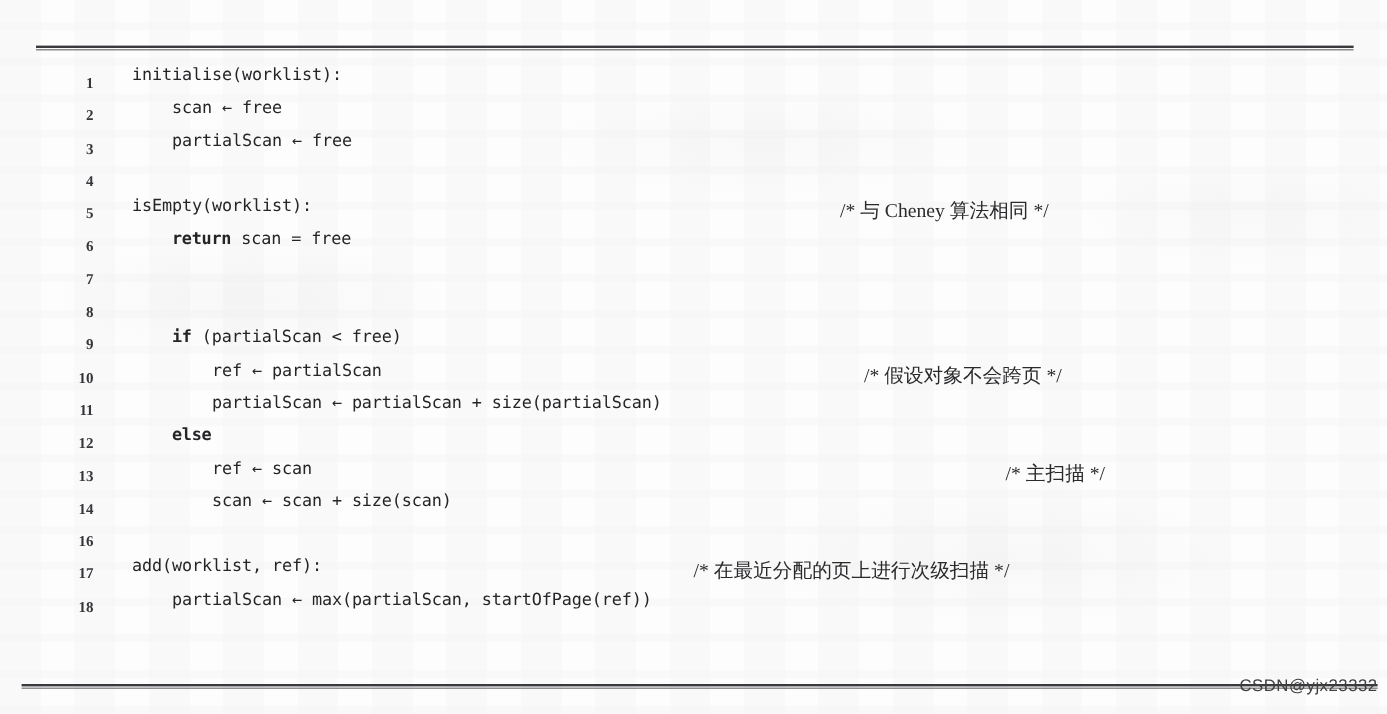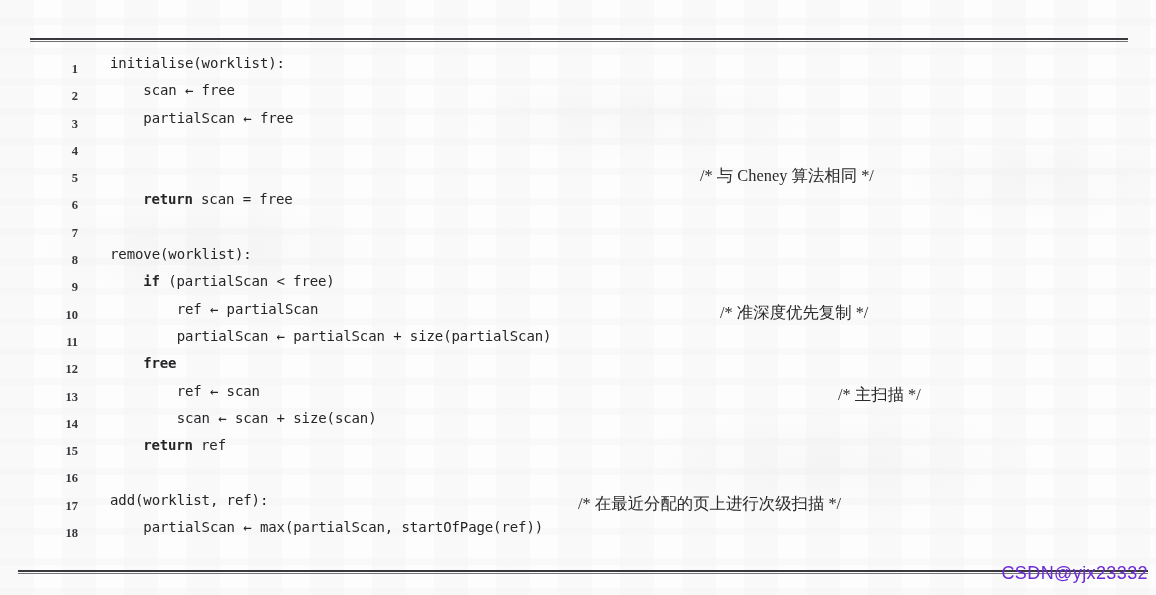--- a/index.html
+++ b/index.html
@@ -137,22 +137,22 @@
     color: #2a2a2d;
     white-space: nowrap;
   }
 
   
   .watermark {
     position: absolute;
     right: 8px;
     top: 563px;
     font-family: "Liberation Sans", "DejaVu Sans", sans-serif;
-    font-size: 18px;
-    color: #6d28d9;
+    font-size: 14px;
+    color: #404040;
     letter-spacing: .4px;
     z-index: 3;
     margin-left: 47px;
   }
 </style>
 </head>
 <body>
 
 <div class="page-texture"></div>
 <div class="page-blotch"></div>
@@ -174,65 +174,61 @@
       <div class="code-line">
         <span class="ln">3</span>
         <span class="code">&nbsp;&nbsp;&nbsp;&nbsp;partialScan&nbsp;←&nbsp;free</span>
       </div>
       <div class="code-line">
         <span class="ln">4</span>
         <span class="code"></span>
       </div>
       <div class="code-line">
         <span class="ln">5</span>
+        <span class="code">isEmpty(worklist):</span>
         <span class="comment" style="left: 700px;">/* 与 Cheney 算法相同 */</span>
       </div>
       <div class="code-line">
         <span class="ln">6</span>
         <span class="code">&nbsp;&nbsp;&nbsp;&nbsp;<b>return</b>&nbsp;scan&nbsp;=&nbsp;free</span>
       </div>
       <div class="code-line">
         <span class="ln">7</span>
         <span class="code"></span>
       </div>
       <div class="code-line">
         <span class="ln">8</span>
-        <span class="code">remove(worklist):</span>
       </div>
       <div class="code-line">
         <span class="ln">9</span>
         <span class="code">&nbsp;&nbsp;&nbsp;&nbsp;<b>if</b>&nbsp;(partialScan&nbsp;&lt;&nbsp;free)</span>
       </div>
       <div class="code-line">
         <span class="ln">10</span>
         <span class="code">&nbsp;&nbsp;&nbsp;&nbsp;&nbsp;&nbsp;&nbsp;&nbsp;ref&nbsp;←&nbsp;partialScan</span>
-        <span class="comment" style="left: 720px;">/* 准深度优先复制 */</span>
+        <span class="comment" style="left: 720px;">/* 假设对象不会跨页 */</span>
       </div>
       <div class="code-line">
         <span class="ln">11</span>
         <span class="code">&nbsp;&nbsp;&nbsp;&nbsp;&nbsp;&nbsp;&nbsp;&nbsp;partialScan&nbsp;←&nbsp;partialScan&nbsp;+&nbsp;size(partialScan)</span>
       </div>
       <div class="code-line">
         <span class="ln">12</span>
-        <span class="code">&nbsp;&nbsp;&nbsp;&nbsp;<b>free</b></span>
+        <span class="code">&nbsp;&nbsp;&nbsp;&nbsp;<b>else</b></span>
       </div>
       <div class="code-line">
         <span class="ln">13</span>
         <span class="code">&nbsp;&nbsp;&nbsp;&nbsp;&nbsp;&nbsp;&nbsp;&nbsp;ref&nbsp;←&nbsp;scan</span>
         <span class="comment" style="left: 838px; text-align: right;">/* 主扫描 */</span>
       </div>
       <div class="code-line">
         <span class="ln">14</span>
         <span class="code">&nbsp;&nbsp;&nbsp;&nbsp;&nbsp;&nbsp;&nbsp;&nbsp;scan&nbsp;←&nbsp;scan&nbsp;+&nbsp;size(scan)</span>
       </div>
       <div class="code-line">
-        <span class="ln">15</span>
-        <span class="code">&nbsp;&nbsp;&nbsp;&nbsp;<b>return</b>&nbsp;ref</span>
-      </div>
-      <div class="code-line">
         <span class="ln">16</span>
         <span class="code"></span>
       </div>
       <div class="code-line">
         <span class="ln">17</span>
         <span class="code">add(worklist,&nbsp;ref):</span>
         <span class="comment" style="left: 578px; text-align: center;">/* 在最近分配的页上进行次级扫描 */</span>
       </div>
       <div class="code-line">
         <span class="ln">18</span>

